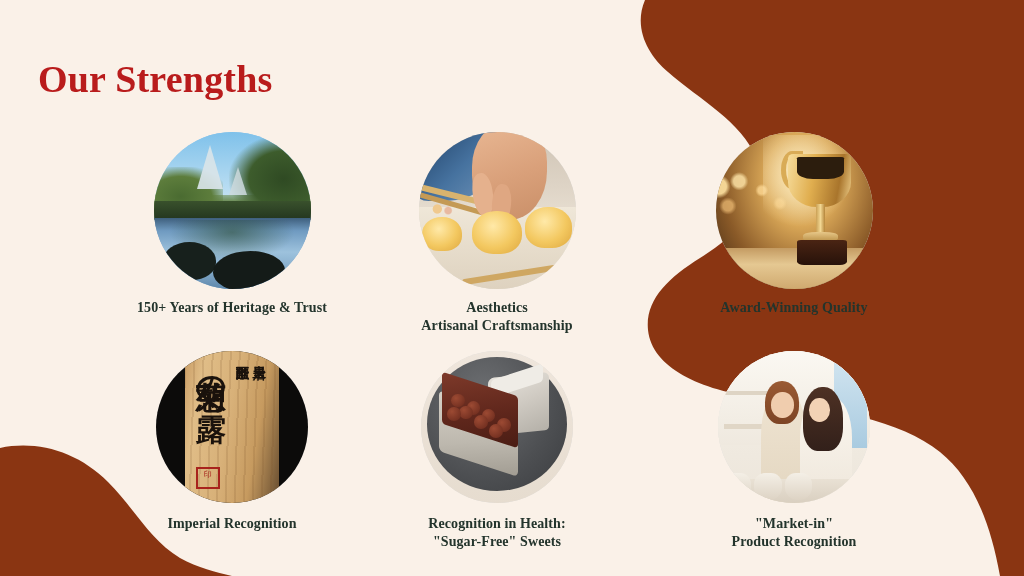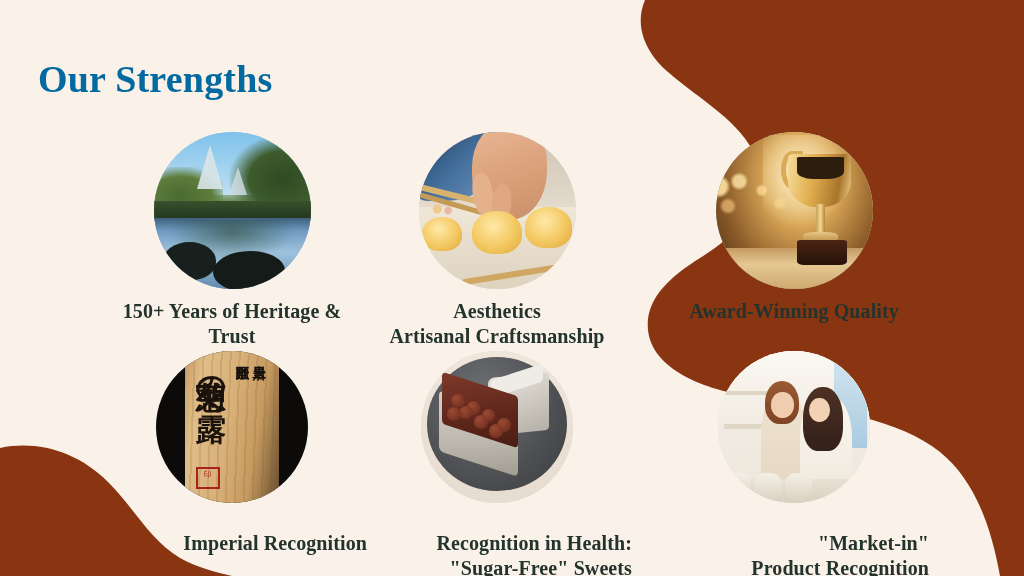--- a/index.html
+++ b/index.html
@@ -12,21 +12,21 @@
   }
   .slide { position:absolute; inset:0; width:1024px; height:576px; overflow:hidden; background:#faf1e8; }
 
   .bg-layer { position:absolute; inset:0; width:1024px; height:576px; z-index:0; pointer-events:none; }
 
   .title {
     position:absolute;
     left:38px; top:57px;
     font-size:38px;
     font-weight:bold;
-    color:#0369a1;
+    color:#b91c1c;
     letter-spacing:0.2px;
     z-index:3;
     white-space:nowrap;
   }
 
   .grid { position:absolute; inset:0; z-index:2; }
 
   .card { position:absolute; width:270px; text-align:center; }
   .card.r1 { top:132px; }
   .card.r2 { top:351px; }
@@ -39,27 +39,27 @@
     border-radius:50%;
     margin:0 auto;
     overflow:hidden;
     position:relative;
     background:#ddd;
   }
   .card.r2 .photo { width:152px; height:152px; }
 
   .caption {
     margin-top:10px;
-    font-size:20px;
+    font-size:14px;
     font-weight:bold;
     color:#23342c;
     line-height:1.26;
     letter-spacing:0.1px;
   }
-  .card.r2 .caption { margin-top:28px;text-align:right; }
+  .card.r2 .caption { margin-top:12px; }
 
   .ph-inner { position:absolute; inset:0; }
 
   
   .p-garden { background:linear-gradient(#8ec9ef 0%, #a8d8f2 26%, #bfe2f5 34%, #6f8f5a 44%, #3f5c38 52%, #6f93b6 58%, #8fb5d4 74%, #7ea6c8 100%); }
   .p-garden .sky { position:absolute; left:0; top:0; width:100%; height:40%; background:linear-gradient(#7fc1ea,#bfe0f3); }
   .p-garden .pagoda { position:absolute; left:28%; top:8%; width:0; height:0;
       border-left:13px solid transparent; border-right:13px solid transparent; border-bottom:44px solid #d9e4e8; opacity:.92; }
   .p-garden .pagoda2 { position:absolute; left:48%; top:22%; width:0; height:0;
       border-left:9px solid transparent; border-right:9px solid transparent; border-bottom:28px solid #cdd9dd; opacity:.85; }

